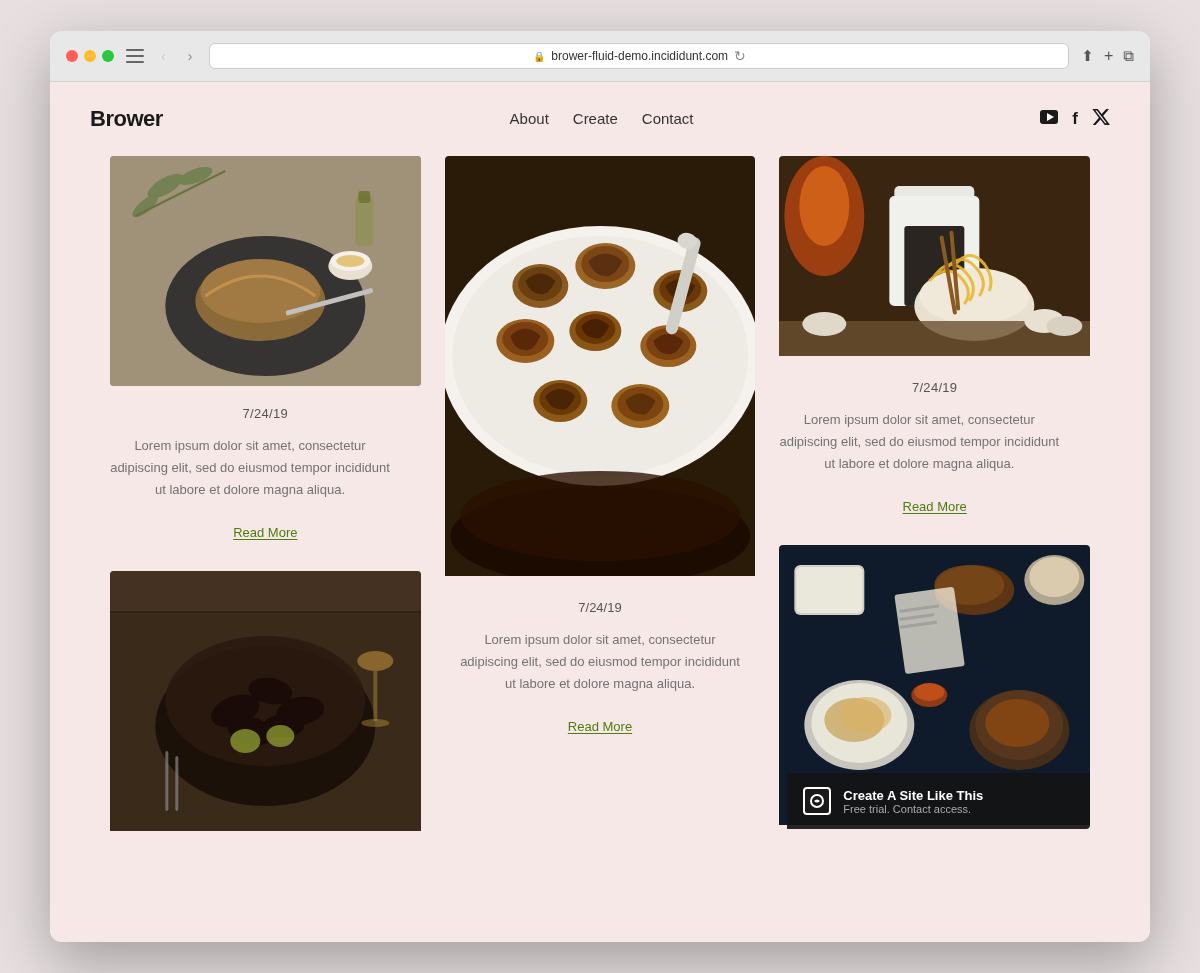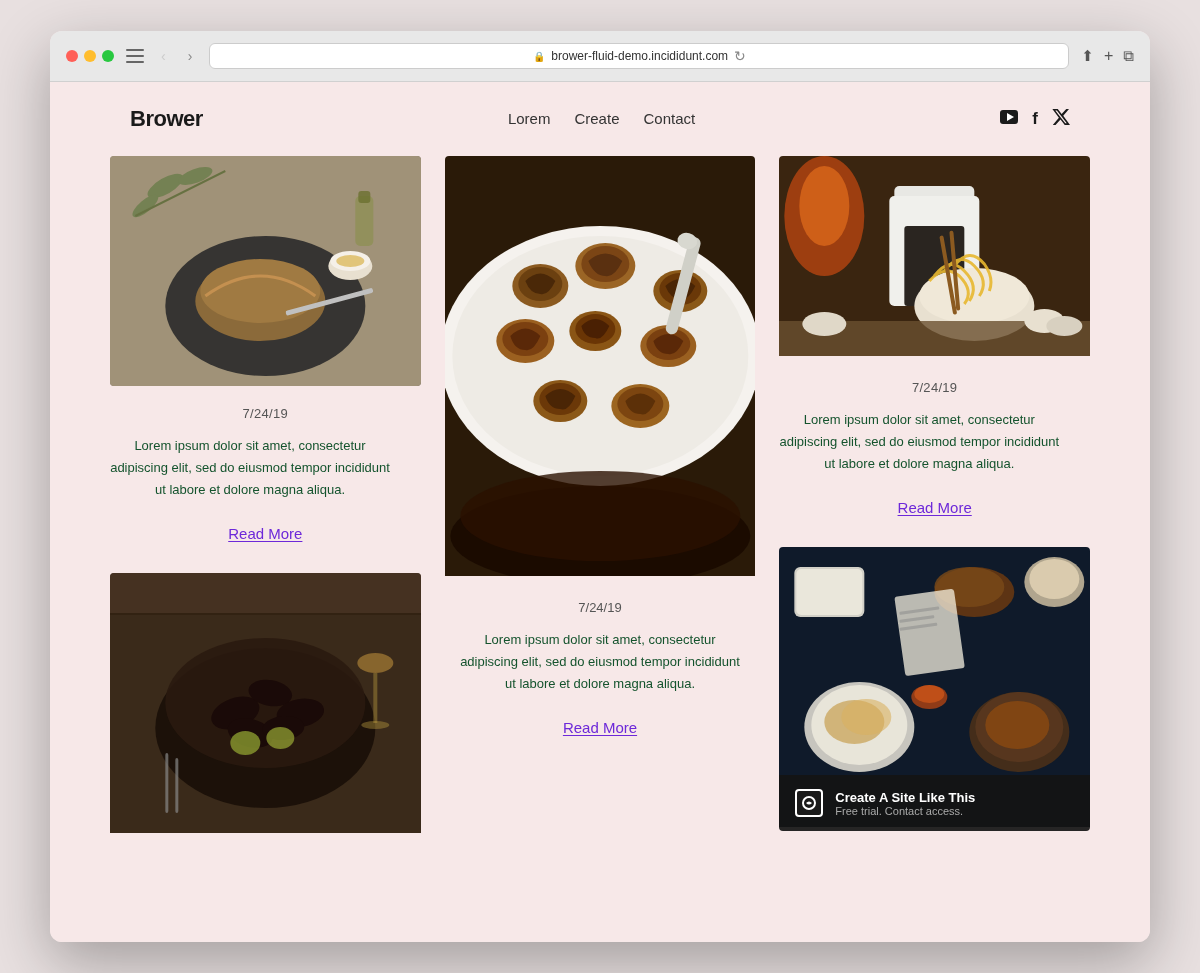--- a/index.html
+++ b/index.html
@@ -94,21 +94,21 @@
     .website {
       background: #f7e8e8;
       min-height: 860px;
       padding: 0;
     }
 
     
     .nav {
       display: flex;
       align-items: center;
-      padding: 24px 80px;
+      padding: 24px 40px;
       background: #f7e8e8;
       gap: 8px;
     }
 
     .nav-logo {
       font-size: 22px;
       font-weight: 700;
       color: #1a1a1a;
       letter-spacing: -0.5px;
     }
@@ -150,40 +150,40 @@
       margin-top: 8px;
       font-size: 26px;
       font-weight: 700;
       color: #1a1a1a;
       line-height: 1.2;
     }
 
     .blog-excerpt {
       margin-top: 14px;
       font-size: 13px;
-      color: #14532d;
+      color: #737373;
       line-height: 1.7;
       max-width: 280px;
     }
 
     .read-more {
       display: inline-block;
       margin-top: 24px;
-      font-size: 15px;
-      color: #6d28d9;
+      font-size: 13px;
+      color: #4d7c0f;
       text-decoration: underline;
       text-underline-offset: 2px;
       cursor: pointer;
     }
 
     
     .ss-banner {
       position: absolute;
       bottom: 0;
-      left: 0;
+      left: 8px;
       right: 0;
       background: rgba(20, 20, 20, 0.92);
       color: white;
       padding: 14px 16px;
       display: flex;
       align-items: center;
       gap: 12px;
     }
 
     .ss-logo {
@@ -288,21 +288,21 @@
     </div>
   </div>
 
   <div class="website">
 
     <nav class="nav">
       <div class="nav-logo">Brower</div>
 
       <ul class="nav-links">
         <li>
-          <a class="nav-link-blog">Lorem</a>
+          <a class="nav-link-blog">About</a>
         </li>
         <li>
           <a>Create</a>
         </li>
         <li>
           <a>Contact</a>
         </li>
       </ul>
 
       <div class="nav-social">

